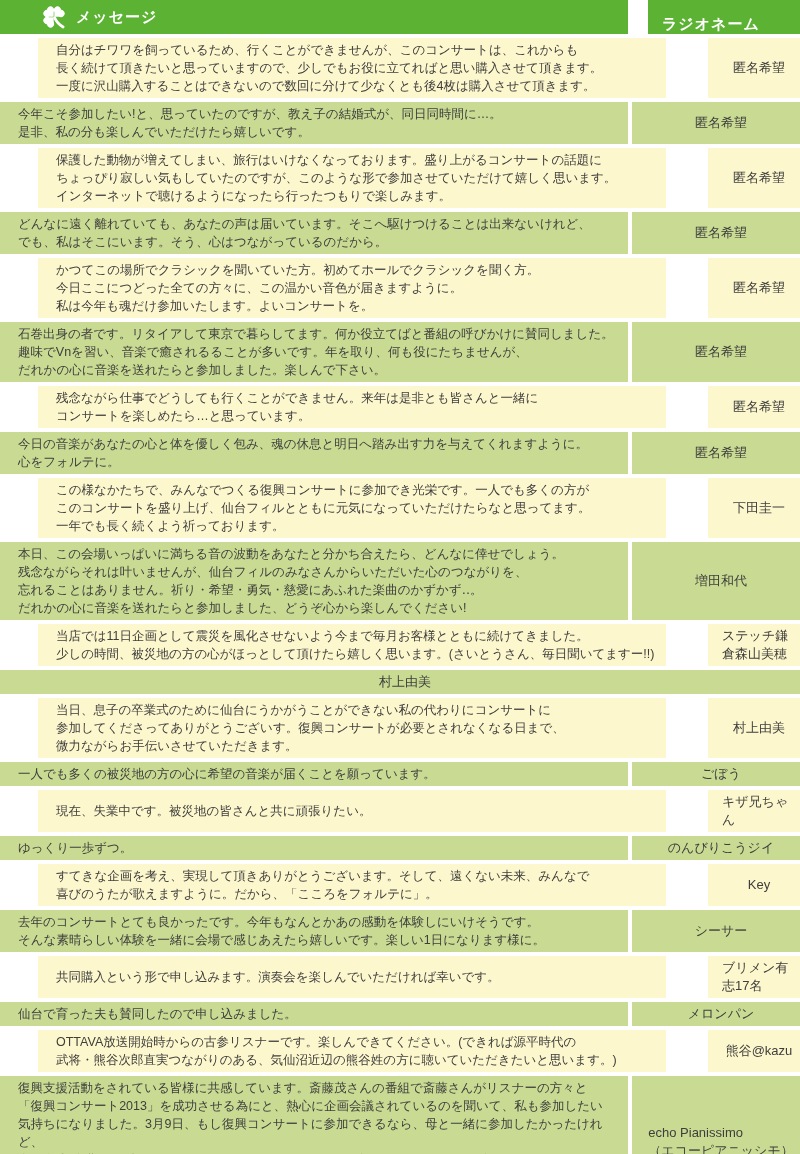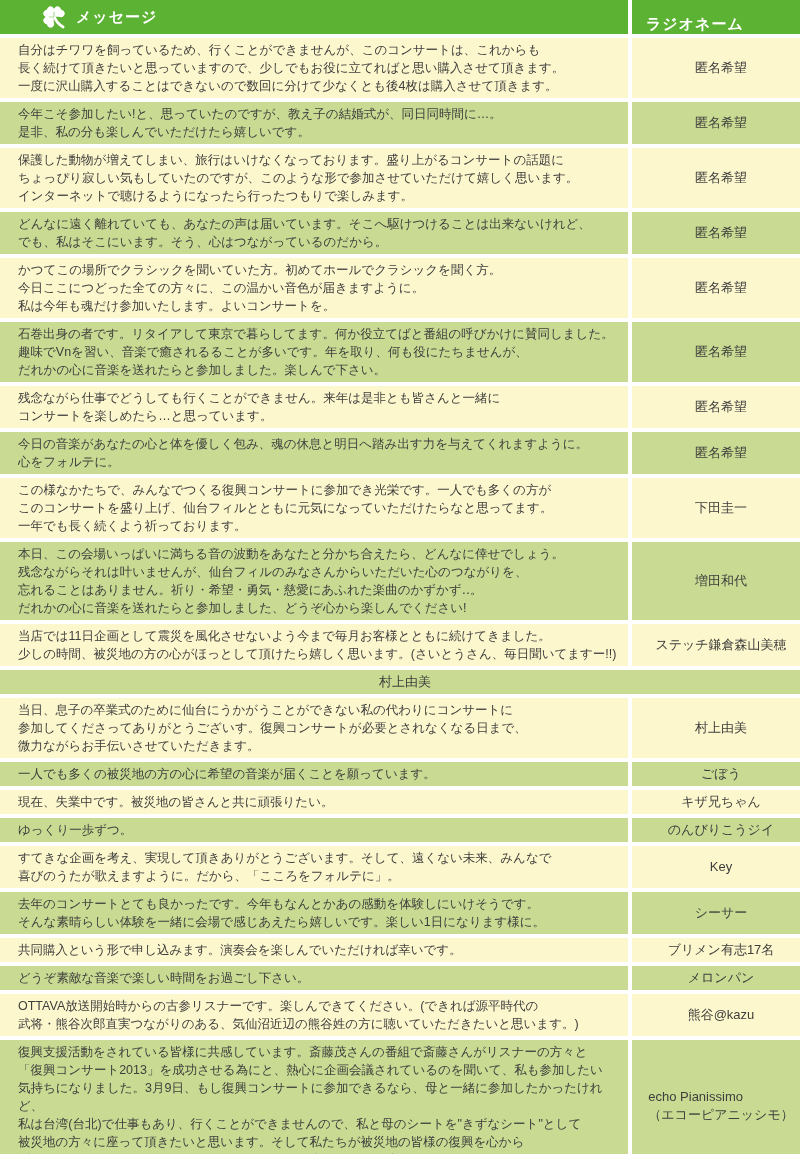--- a/index.html
+++ b/index.html
@@ -15,21 +15,21 @@
     font-family:"Liberation Sans","DejaVu Sans",sans-serif;
     color:var(--text-color);
   }
   .message-table{
     width:800px;height:1154px;
     display:flex;flex-direction:column;
     background:var(--gap);
     overflow:hidden;
   }
   .header-row{
-    display:flex;gap:4px;
+    display:flex;gap:20px;
     flex:0 0 34px;
   }
   .header-cell{
     background:var(--header-green);
     color:#fff;font-weight:bold;font-size:15px;
     display:flex;align-items:center;
     letter-spacing:1px;
   }
   .header-cell.msg{width:628px;padding-left:40px;}
   .header-cell.name{flex:1;padding-left:14px;align-items:flex-end;}
@@ -48,21 +48,21 @@
     display:flex;align-items:center;
   }
   .name-cell{
     flex:1;
     padding:3px 4px 3px 14px;
     font-size:13px;
     line-height:18px;
     white-space:pre-line;
     display:flex;align-items:center;justify-content:center;
   }
-  .row-yellow .msg-cell,.row-yellow .name-cell{background:var(--row-yellow);}
+  .row-yellow .msg-cell,.row-yellow .name-cell{background:var(--row-yellow);margin-left:38px;}
   .row-green .msg-cell,.row-green .name-cell{background:var(--row-green);}
 </style>
 </head>
 <body>
 
 <div class="message-table">
   <div class="header-row">
     <div class="header-cell msg">
       <svg class="clover" viewBox="0 0 24 24" aria-hidden="true">
         <g fill="#ffffff">
@@ -201,21 +201,21 @@
 そんな素晴らしい体験を一緒に会場で感じあえたら嬉しいです。楽しい1日になります様に。</span></div>
     <div class="name-cell"><span>シーサー</span></div>
   </div>
 
   <div class="row row-yellow">
     <div class="msg-cell"><span>共同購入という形で申し込みます。演奏会を楽しんでいただければ幸いです。</span></div>
     <div class="name-cell"><span>ブリメン有志17名</span></div>
   </div>
 
   <div class="row row-green">
-    <div class="msg-cell"><span>どうぞ素敵な音楽で楽しい時間をお過ごし下さい。</span></div>
+    <div class="msg-cell"><span>仙台で育った夫も賛同したので申し込みました。</span></div>
     <div class="name-cell"><span>メロンパン</span></div>
   </div>
 
   <div class="row row-yellow">
     <div class="msg-cell"><span>OTTAVA放送開始時からの古参リスナーです。楽しんできてください。(できれば源平時代の
 武将・熊谷次郎直実つながりのある、気仙沼近辺の熊谷姓の方に聴いていただきたいと思います。)</span></div>
     <div class="name-cell"><span>熊谷@kazu</span></div>
   </div>
 
   <div class="row row-green">

